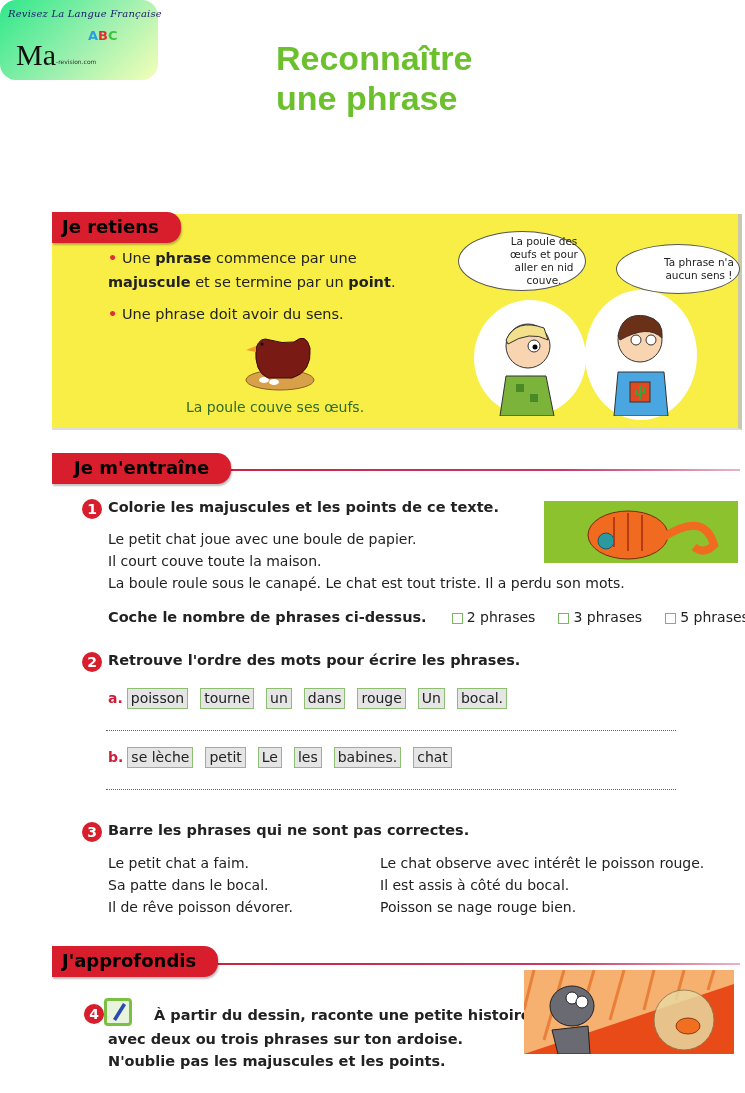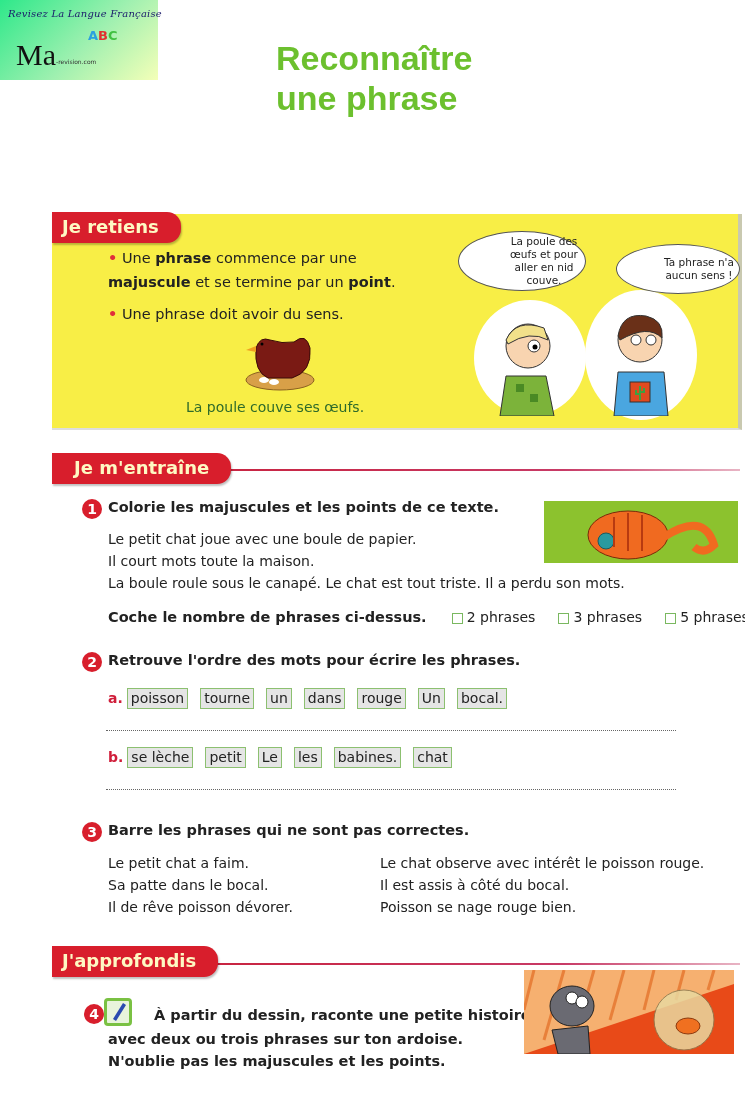--- a/index.html
+++ b/index.html
@@ -1,27 +1,27 @@
 <!DOCTYPE html>
 <html><head>
 <meta charset="utf-8">
 <style>
   html,body{margin:0;padding:0;}
   body{width:745px;height:1093px;background:#fff;position:relative;overflow:hidden;font-family:"DejaVu Sans","Liberation Sans",sans-serif;color:#222;}
   .abs{position:absolute;}
   
-  .logo{left:0;top:0;width:158px;height:80px;background:linear-gradient(135deg,#2ee88a 0%,#9ff0b0 55%,#f4ffb8 100%);}
+  .logo{left:0;top:0;width:158px;height:80px;background:linear-gradient(135deg,#2ee88a 0%,#9ff0b0 55%,#f4ffb8 100%);border-radius:16px;}
   .logo-tag{left:8px;top:8px;font-family:"DejaVu Serif",serif;font-style:italic;font-size:10px;color:#1a1a6a;letter-spacing:0.2px;white-space:nowrap;}
   .logo-ma{left:16px;top:38px;font-family:"Liberation Serif",serif;font-size:30px;color:#111;}
   .logo-abc{left:88px;top:28px;font-family:"DejaVu Sans",sans-serif;font-weight:bold;font-size:13px;}
   .logo-site{left:56px;top:58px;font-size:6px;color:#333;}
   
   .title{left:276px;top:38px;font-family:"Liberation Sans",sans-serif;font-weight:bold;font-size:34px;line-height:40px;color:#6cc02e;}
   
-  .tab{background:#d81e2c;color:#fef9c3;font-weight:bold;font-size:18px;padding:3px 22px 4px 10px;border-radius:0 14px 14px 0;height:24px;line-height:24px;box-shadow:1px 2px 2px rgba(0,0,0,0.25);}
+  .tab{background:#d81e2c;color:#000000;font-weight:bold;font-size:18px;padding:3px 22px 4px 10px;border-radius:0 14px 14px 0;height:24px;line-height:24px;box-shadow:1px 2px 2px rgba(0,0,0,0.25);}
   .rule{height:2px;background:linear-gradient(90deg,#c8203a,#c83a66 70%,#e8b4c4);}
   
   .retiens{left:52px;top:214px;width:686px;height:214px;background:#f8ee46;border-right:4px solid #c9c9b0;border-bottom:2px solid #ddd;}
   .bullet{font-size:14.5px;line-height:24px;color:#222;}
   .bullet b{font-weight:bold;}
   .dot{color:#e0303a;font-weight:bold;}
   .caption{font-size:14px;color:#2e6a2a;}
   .bubble{background:#fff;border:1.5px solid #555;border-radius:50%;text-align:center;font-size:10.5px;line-height:13px;color:#222;display:flex;align-items:center;justify-content:flex-end;font-family:"DejaVu Sans",sans-serif;}
   .circle{background:#fff;border-radius:50%;}
   
@@ -98,21 +98,21 @@
   <span style="width:80px;">Ta phrase n'a aucun sens !</span>
 </div>
 
 <div class="abs rule" style="left:150px;top:469px;width:590px;"></div>
 <div class="abs tab" style="left:52px;top:453px;padding-left:22px;">Je m'entraîne</div>
 
 <div class="abs ex-num" style="left:82px;top:499px;">1</div>
 <div class="abs ex-title" style="left:108px;top:499px;">Colorie les majuscules et les points de ce texte.</div>
 <div class="abs txt" style="left:108px;top:528px;">
   <div>Le petit chat joue avec une boule de papier.</div>
-  <div>Il court mots toute la maison.</div>
+  <div>Il court couve toute la maison.</div>
   <div>La boule roule sous le canapé. Le chat est tout triste. Il a perdu son mots.</div>
 </div>
 <svg class="abs" style="left:544px;top:501px;" width="194" height="62">
   <rect width="194" height="62" fill="#8cc22e"></rect>
   <ellipse cx="84" cy="34" rx="40" ry="24" fill="#f06a20" stroke="#7a2a0a"></ellipse>
   <path d="M120 36 Q160 10 170 44 Q160 54 150 46" fill="none" stroke="#f06a20" stroke-width="8"></path>
   <circle cx="62" cy="40" r="8" fill="#2a9aa0" stroke="#1a5a60"></circle>
   <path d="M70 16 L70 46 M84 12 L84 50 M98 14 L98 50" stroke="#b83a10" stroke-width="2"></path>
 </svg>
 <div class="abs" style="left:108px;top:606px;white-space:nowrap;">

